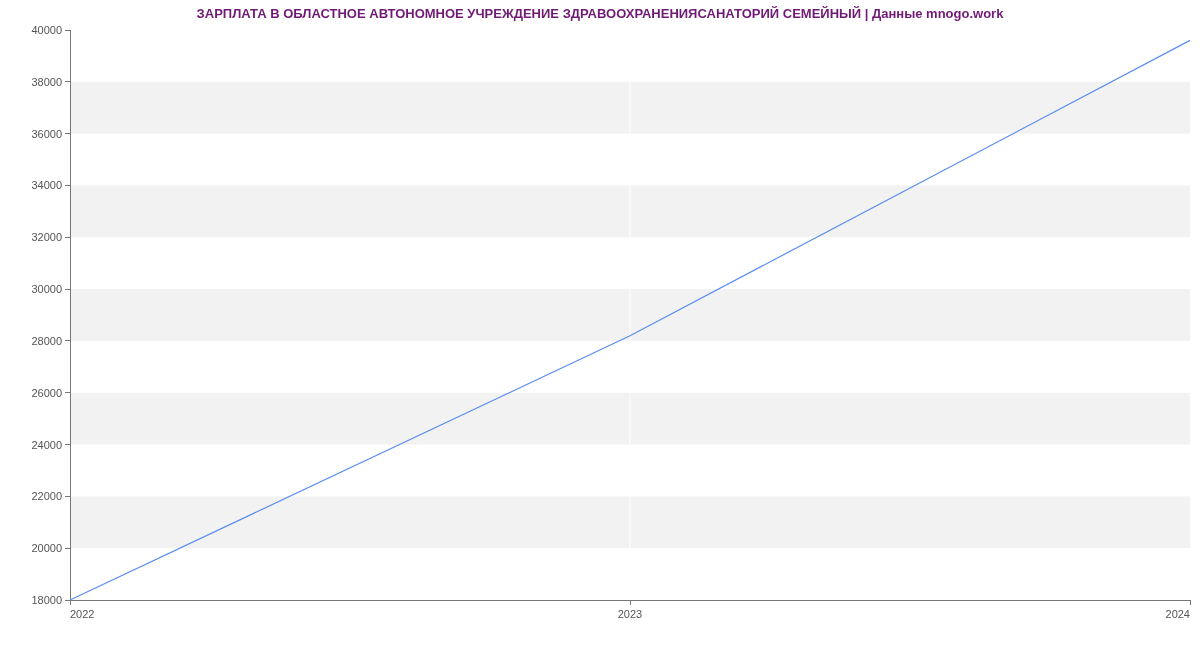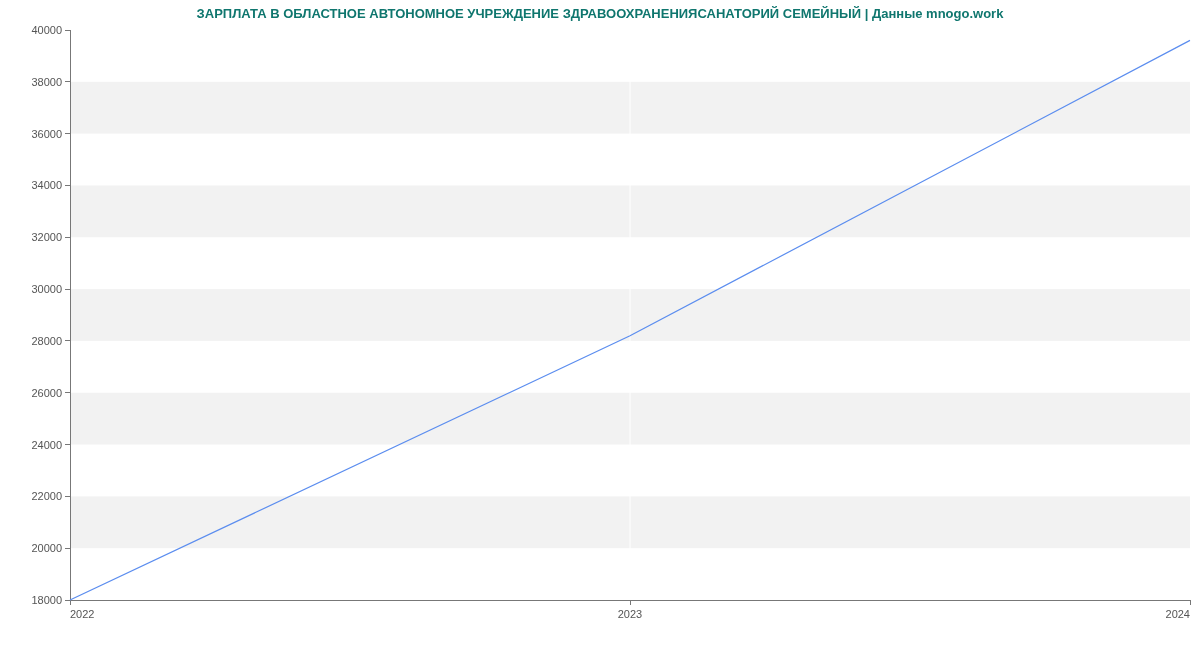--- a/index.html
+++ b/index.html
@@ -17,21 +17,21 @@
     height: 650px;
   }
   .chart-title {
     position: absolute;
     top: 6px;
     left: 0;
     width: 1200px;
     text-align: center;
     font-size: 13px;
     font-weight: bold;
-    color: #0f766e;
+    color: #701a75;
   }
   svg {
     position: absolute;
     top: 0;
     left: 0;
   }
   .ytick-label, .xtick-label {
     font-size: 11px;
     fill: #555;
     font-family: Arial, Helvetica, sans-serif;

